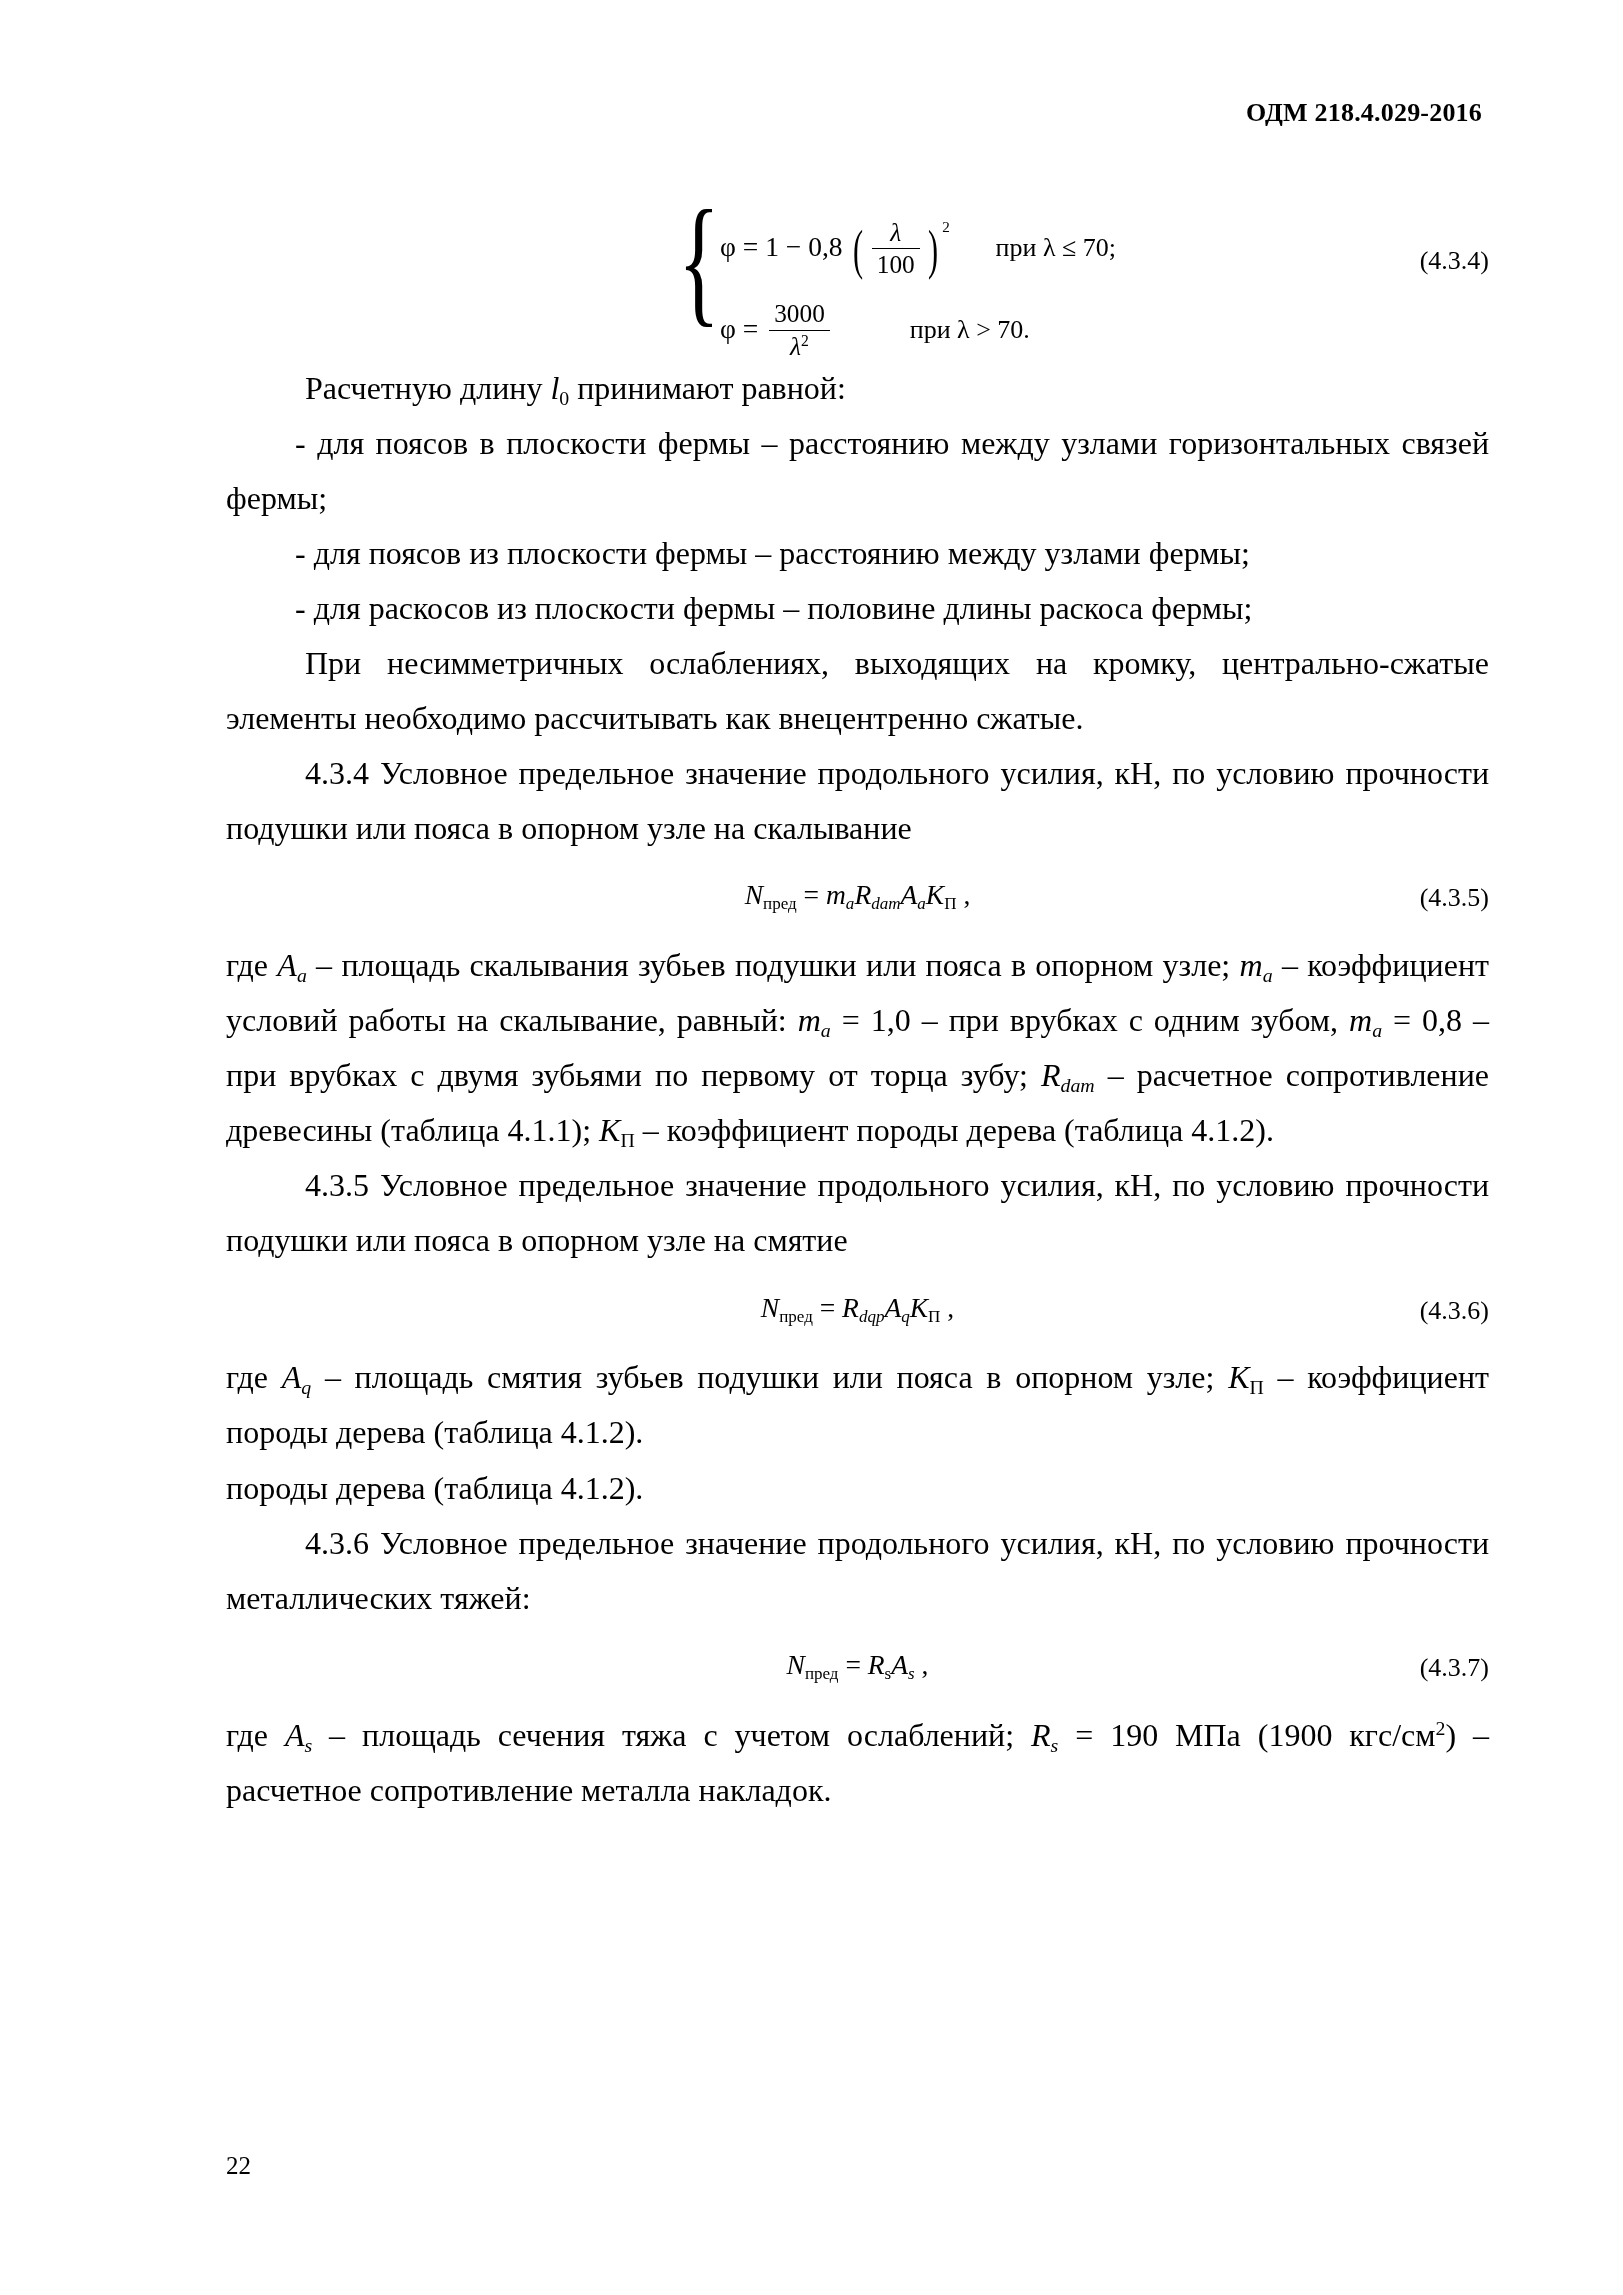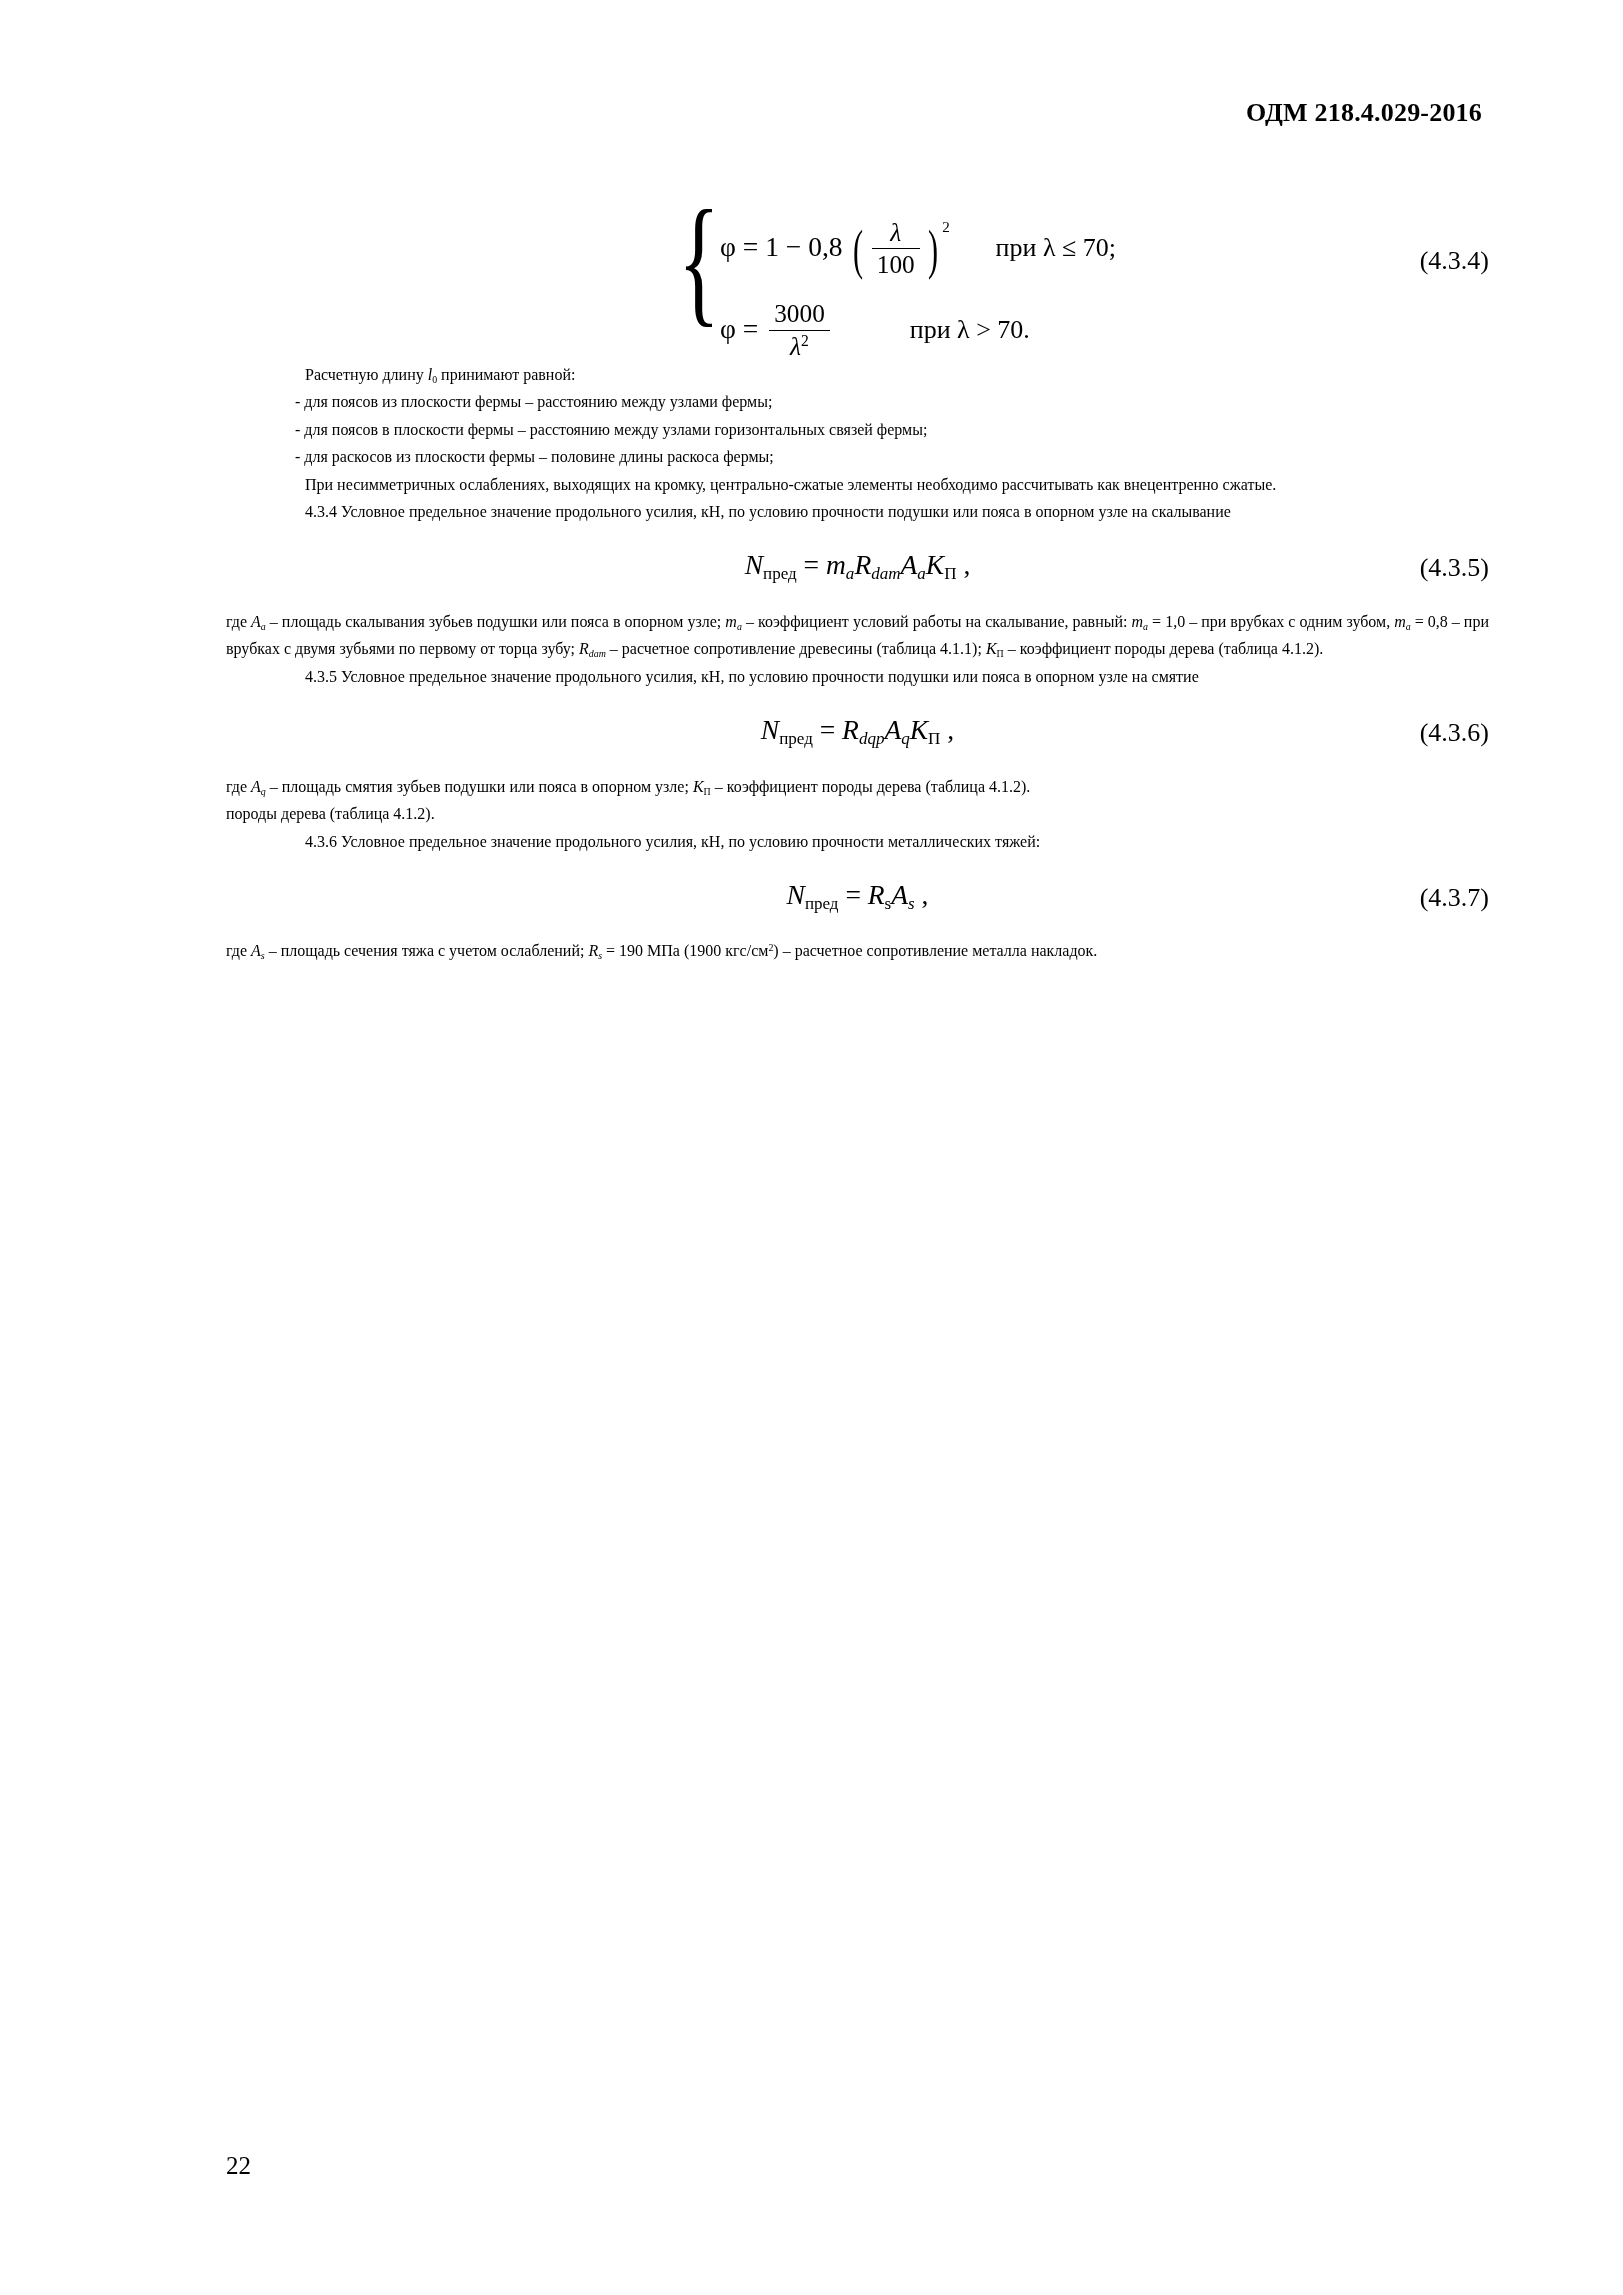--- a/index.html
+++ b/index.html
@@ -29,21 +29,21 @@
     font-weight: bold;
     letter-spacing: 0.2px;
   }
   .content {
     position: absolute;
     top: 164px;
     left: 226px;
     width: 1263px;
   }
   p.body-text {
-    font-size: 16px;
+    font-size: 32px;
     line-height: 1.72;
     text-align: justify;
     margin: 0 0 0 0;
     text-indent: 79px;
   }
   p.body-text.noind {
     text-indent: 0;
   }
   p.body-text.ind-small {
     text-indent: 69px;
@@ -160,22 +160,22 @@
         <span class="mr">φ =</span>
         <span class="frac"><span class="num mr">3000</span><span class="den"><span class="m">λ</span><sup class="sp">2</sup></span></span>
         <span class="cond cond2">при λ &gt; 70.</span>
       </div>
 
       <div class="formula-number" style="top:62px;">(4.3.4)</div>
     </div>
 
     <p class="body-text">Расчетную длину <span class="m">l</span><sub class="sb">0</sub> принимают равной:</p>
 
+    <p class="body-text ind-small">- для поясов в плоскости фермы – расстоянию между узлами горизонтальных связей фермы;</p>
     <p class="body-text ind-small">- для поясов из плоскости фермы – расстоянию между узлами фермы;</p>
-    <p class="body-text ind-small">- для поясов в плоскости фермы – расстоянию между узлами горизонтальных связей фермы;</p>
     <p class="body-text ind-small">- для раскосов из плоскости фермы – половине длины раскоса фермы;</p>
 
     <p class="body-text">При несимметричных ослаблениях, выходящих на кромку, центрально-сжатые элементы необходимо рассчитывать как внецентренно сжатые.</p>
 
     <p class="body-text">4.3.4 Условное предельное значение продольного усилия, кН, по условию прочности подушки или пояса в опорном узле на скалывание</p>
 
     <div class="formula-block">
       <div class="formula-center">
         <span class="m">N</span><sub class="sb">пред</sub> <span class="mr">=</span> <span class="m">m</span><sub class="sbi">а</sub><span class="m">R</span><sub class="sbi">dam</sub><span class="m">A</span><sub class="sbi">a</sub><span class="m">K</span><sub class="sb">П</sub> ,
       </div>

